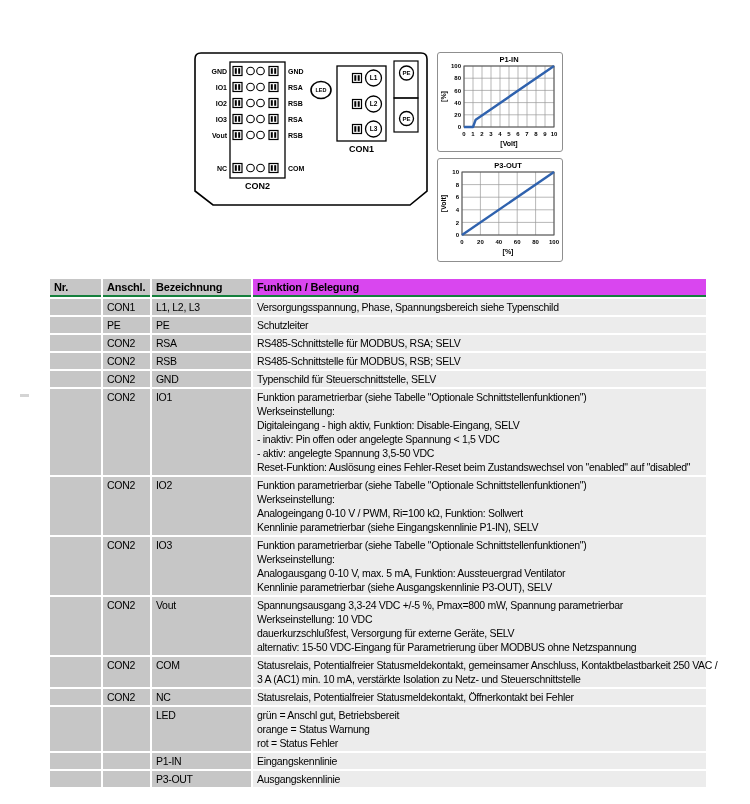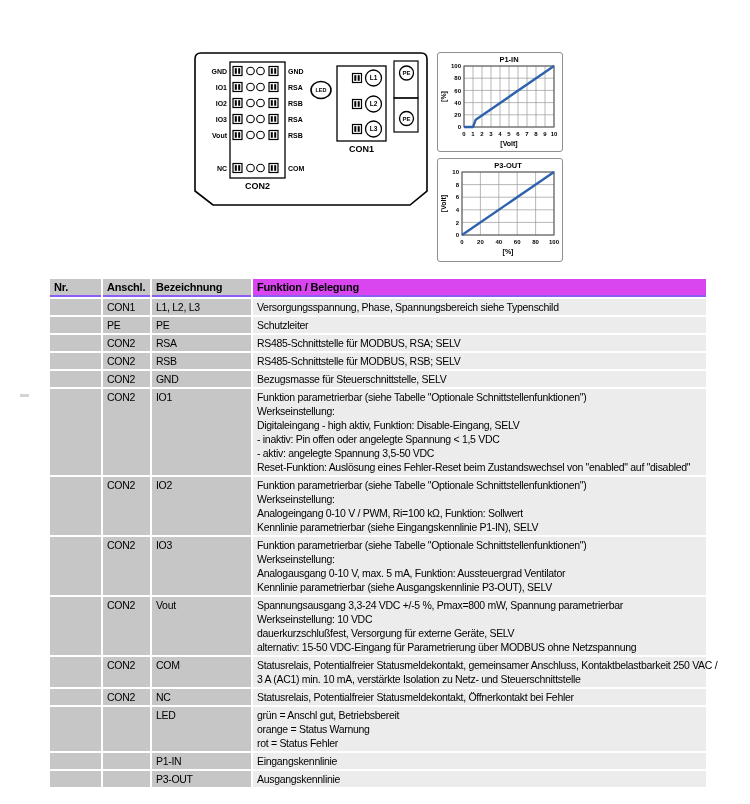--- a/index.html
+++ b/index.html
@@ -11,21 +11,21 @@
   .margin-dash{position:absolute;left:20px;top:394px;width:9px;height:3px;background:#d4d4d4;}
   .diagram-svg{position:absolute;left:185px;top:48px;}
   svg text{font-family:"Liberation Sans",sans-serif;fill:#000;}
   .chart-panel{position:absolute;width:126px;background:#fff;border:1px solid #8f8f8f;
         border-radius:3px;box-sizing:border-box;}
   #chart-panel-1{left:437px;top:52px;height:100px;}
   #chart-panel-2{left:437px;top:158px;height:104px;}
   .conn-table{position:absolute;left:48px;top:277px;width:660px;border-collapse:separate;
         border-spacing:2px;table-layout:fixed;font-size:10.5px;letter-spacing:-0.3px;}
   .conn-table th{background:#c6c6c6;font-weight:bold;text-align:left;padding:2px 4px 1px 4px;
-        border-bottom:2px solid #8b5cf6;font-size:11px;letter-spacing:-0.2px;line-height:13px;}
+        border-bottom:2px solid #15803d;font-size:11px;letter-spacing:-0.2px;line-height:13px;}
   .conn-table th.col-funktion{background:#d946ef;}
   .conn-table td{padding:1px 4px;vertical-align:top;line-height:14px;}
   td.c-gray{background:#c6c6c6;}
   td.c-light{background:#ececec;}
   .fn-line{white-space:nowrap;}
 </style>
 </head>
 <body>
 
 <div class="page">
@@ -249,21 +249,21 @@
           <td class="c-gray">RSB</td>
           <td class="c-light">
             <div class="fn-line">RS485-Schnittstelle für MODBUS, RSB; SELV</div>
           </td>
         </tr>
         <tr>
           <td class="c-gray"></td>
           <td class="c-gray">CON2</td>
           <td class="c-gray">GND</td>
           <td class="c-light">
-            <div class="fn-line">Bezugsmasse für Steuerschnittstelle, SELV</div>
+            <div class="fn-line">Typenschild für Steuerschnittstelle, SELV</div>
           </td>
         </tr>
         <tr>
           <td class="c-gray"></td>
           <td class="c-gray">CON2</td>
           <td class="c-gray">IO1</td>
           <td class="c-light">
             <div class="fn-line">Funktion parametrierbar (siehe Tabelle "Optionale Schnittstellenfunktionen")</div>
             <div class="fn-line">Werkseinstellung:</div>
             <div class="fn-line">Digitaleingang - high aktiv, Funktion: Disable-Eingang, SELV</div>

